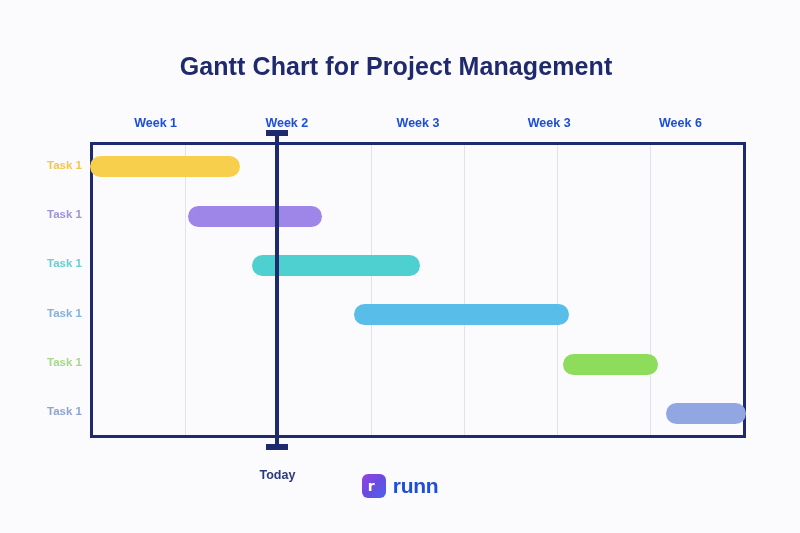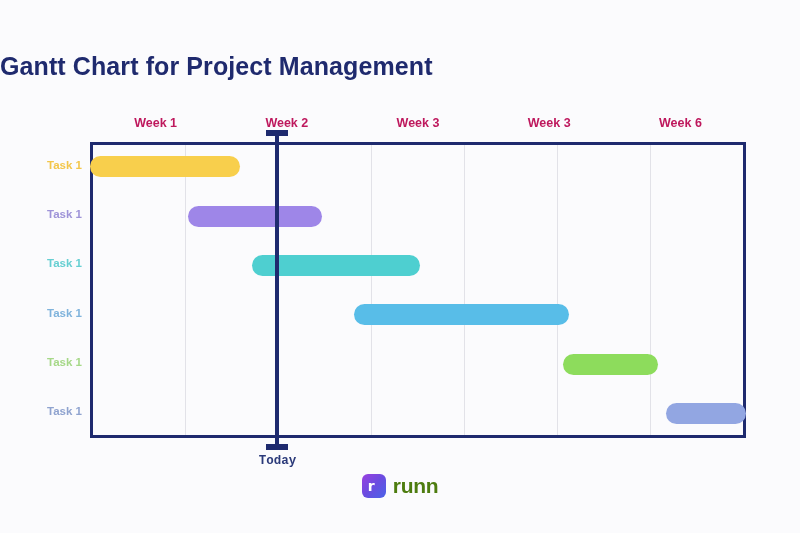--- a/index.html
+++ b/index.html
@@ -20,41 +20,42 @@
     height: 533px;
     background: #fbfbfd;
   }
 
   
   #chart-title {
     position: absolute;
     left: 0;
     top: 52px;
     width: 792px;
+    text-align: center;
     font-size: 25px;
     font-weight: bold;
     color: #1f2a6e;
     letter-spacing: 0.1px;
   }
 
   
   #week-header {
     position: absolute;
     left: 90px;
     top: 112px;
     width: 656px;
     height: 22px;
     display: flex;
   }
   .week-label {
     flex: 1 1 0;
     text-align: center;
     font-size: 12.5px;
     font-weight: bold;
-    color: #be185d;
+    color: #1d4ed8;
     line-height: 22px;
   }
 
   
   #plot-frame {
     position: absolute;
     left: 90px;
     top: 142px;
     width: 656px;
     height: 296px;
@@ -97,27 +98,26 @@
   }
   #today-cap-bottom {
     position: absolute;
     width: 22px;
     height: 6px;
     background: #1e2a6e;
     top: 444px;
   }
   #today-label {
     position: absolute;
-    top: 454px;
+    top: 468px;
     font-size: 12.5px;
     font-weight: bold;
     color: #2b3a7a;
     text-align: center;
     width: 80px;
-    font-family: Liberation Mono, monospace;
   }
 
   
   .task-label {
     position: absolute;
     right: 718px;
     width: 90px;
     text-align: right;
     font-size: 11.5px;
     font-weight: bold;
@@ -155,21 +155,21 @@
     height: 14px;
     color: #ffffff;
     font-size: 14px;
     font-weight: bold;
     line-height: 14px;
     font-family: "DejaVu Sans", sans-serif;
   }
   #logo-word {
     font-size: 21px;
     font-weight: bold;
-    color: #4d7c0f;
+    color: #1d4ed8;
     letter-spacing: -0.3px;
   }
 </style>
 </head>
 <body>
 
 <div id="canvas">
 
   <div id="chart-title">Gantt Chart for Project Management</div>
 

